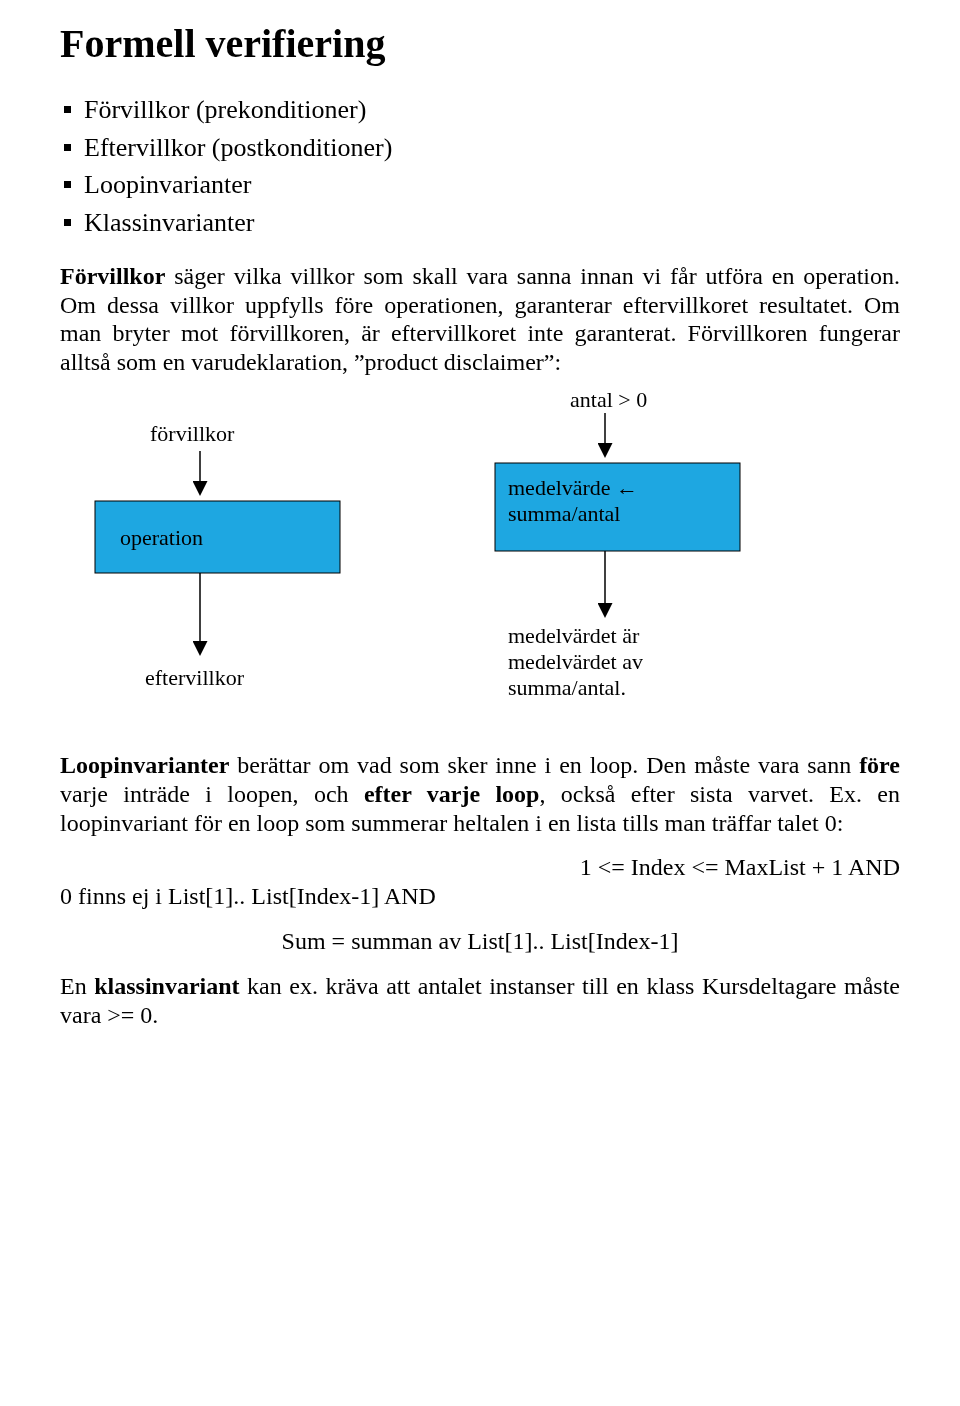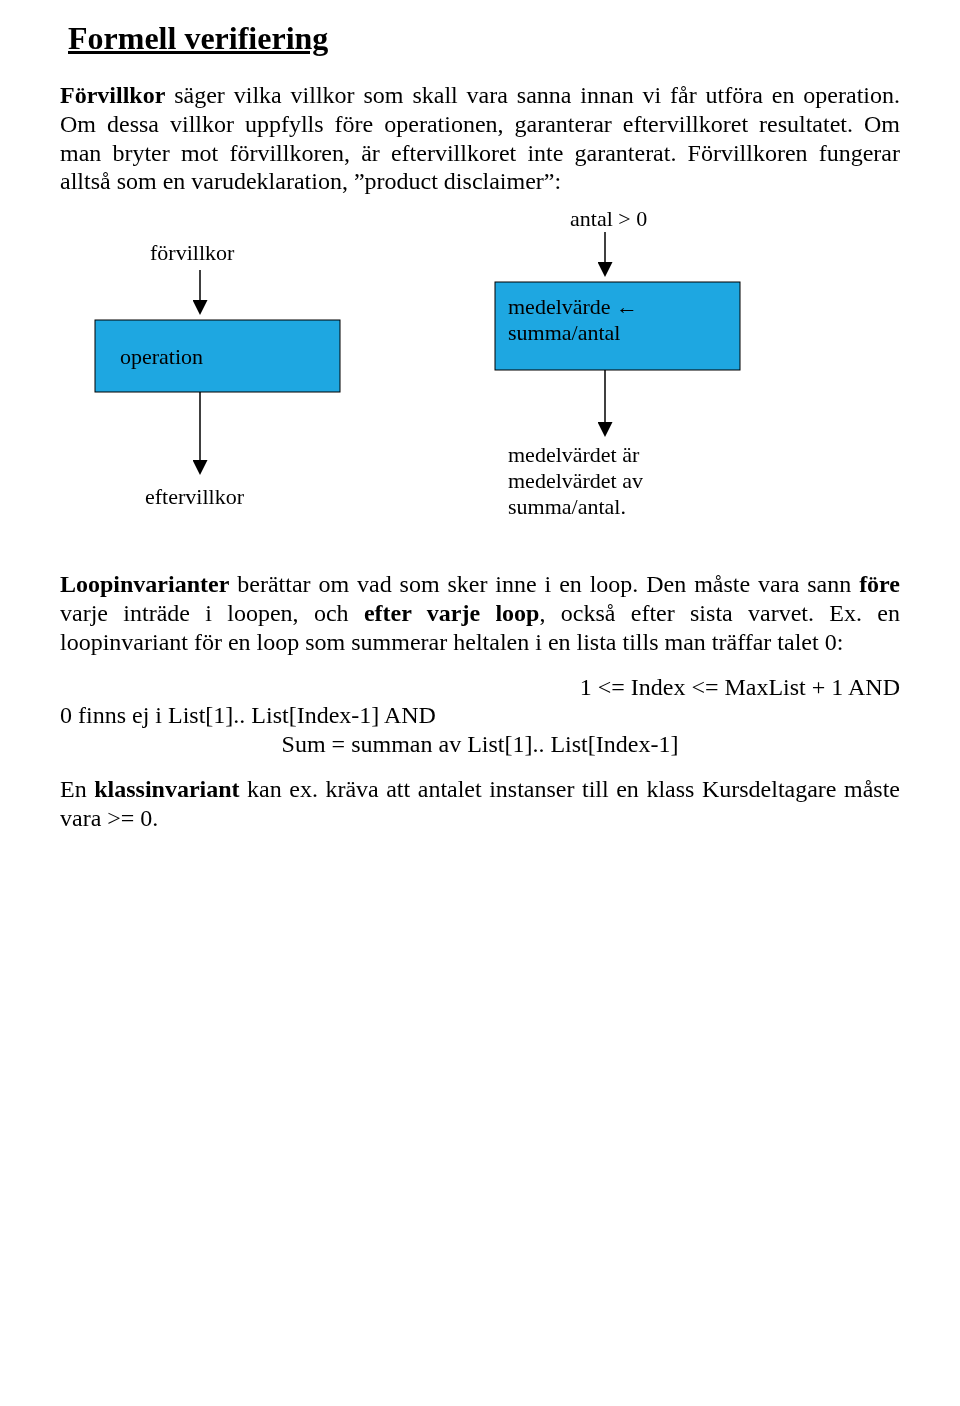--- a/index.html
+++ b/index.html
@@ -9,24 +9,23 @@
     font-family: "Times New Roman", Times, serif;
     color: #000;
   }
   .page {
     width: 960px;
     min-height: 1406px;
     box-sizing: border-box;
     padding: 20px 60px 40px 60px;
   }
   h1 {
-    font-size: 32px;
+    font-size: 40px;
     font-weight: bold;
-    margin: 0 0 24px 8px;
-    text-decoration: underline;
+    margin: 0 0 24px 0;
   }
   ul.bullets {
     list-style: none;
     padding: 0;
     margin: 0 0 20px 0;
   }
   ul.bullets li {
     font-size: 26px;
     line-height: 1.45;
     padding-left: 24px;
@@ -71,20 +70,26 @@
     fill: #000;
   }
 </style>
 </head>
 <body>
 
 <div class="page">
 
   <h1>Formell verifiering</h1>
 
+  <ul class="bullets">
+    <li>Förvillkor (prekonditioner)</li>
+    <li>Eftervillkor (postkonditioner)</li>
+    <li>Loopinvarianter</li>
+    <li>Klassinvarianter</li>
+  </ul>
 
 
   <p class="body">
     <b>Förvillkor</b><span> säger vilka villkor som skall vara sanna innan vi får utföra en operation. Om dessa villkor uppfylls före operationen, garanterar eftervillkoret resultatet. Om man bryter mot förvillkoren, är eftervillkoret inte garanterat. Förvillkoren fungerar alltså som en varudeklaration, ”product disclaimer”:</span>
   </p>
 
   <div class="diagram-area">
     <svg class="diag-svg" width="840" height="340" viewBox="0 0 840 340">
       <defs>
         <marker id="arrowhead" markerWidth="12" markerHeight="10" refX="8" refY="5" orient="auto">
@@ -109,20 +114,20 @@
       <line x1="140" y1="180" x2="140" y2="260" stroke="#000" stroke-width="1.5" marker-end="url(#arrowhead)"></line>
       <text class="diag-text" x="85" y="292">eftervillkor</text>
     </svg>
   </div>
 
   <p class="body">
     <b>Loopinvarianter</b><span> berättar om vad som sker inne i en loop. Den måste vara sann </span><b>före</b><span> varje inträde i loopen, och </span><b>efter varje loop</b><span>, också efter sista varvet. Ex. en loopinvariant för en loop som summerar heltalen i en lista tills man träffar talet 0:</span>
   </p>
 
   <p class="body" style="text-align:right;margin-bottom:0">1 &lt;= Index &lt;= MaxList + 1 AND</p>
-  <p class="body" style="text-align:left;margin-bottom:0">0 finns ej i List[1].. List[Index-1] AND</p>
+  <p class="body" style="text-align:left;margin-bottom:16px">0 finns ej i List[1].. List[Index-1] AND</p>
   <p class="body" style="text-align:center">Sum = summan av List[1].. List[Index-1]</p>
 
   <p class="body">
     <span>En </span><b>klassinvariant</b><span> kan ex. kräva att antalet instanser till en klass Kursdeltagare måste vara &gt;= 0.</span>
   </p>
 
 </div>
 
 </body></html>

